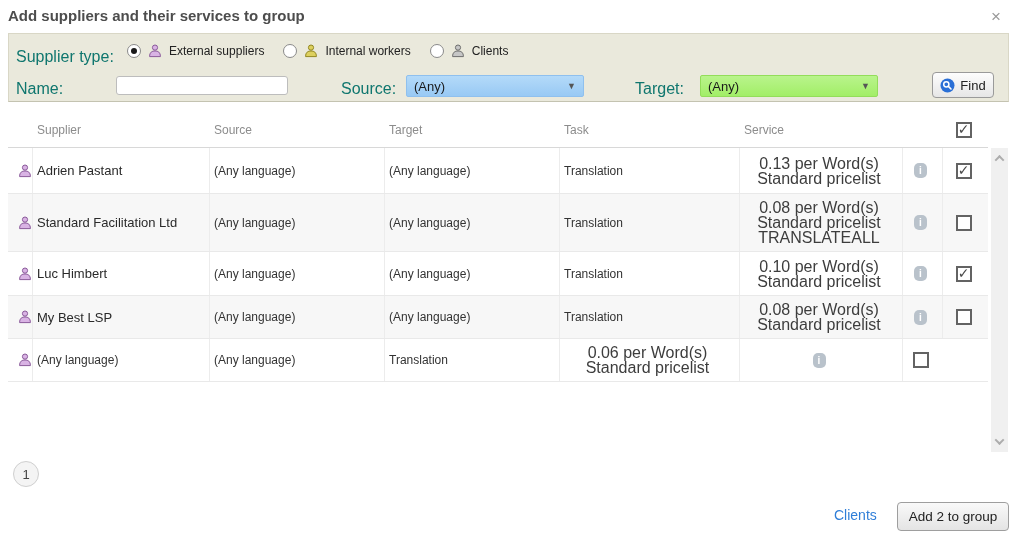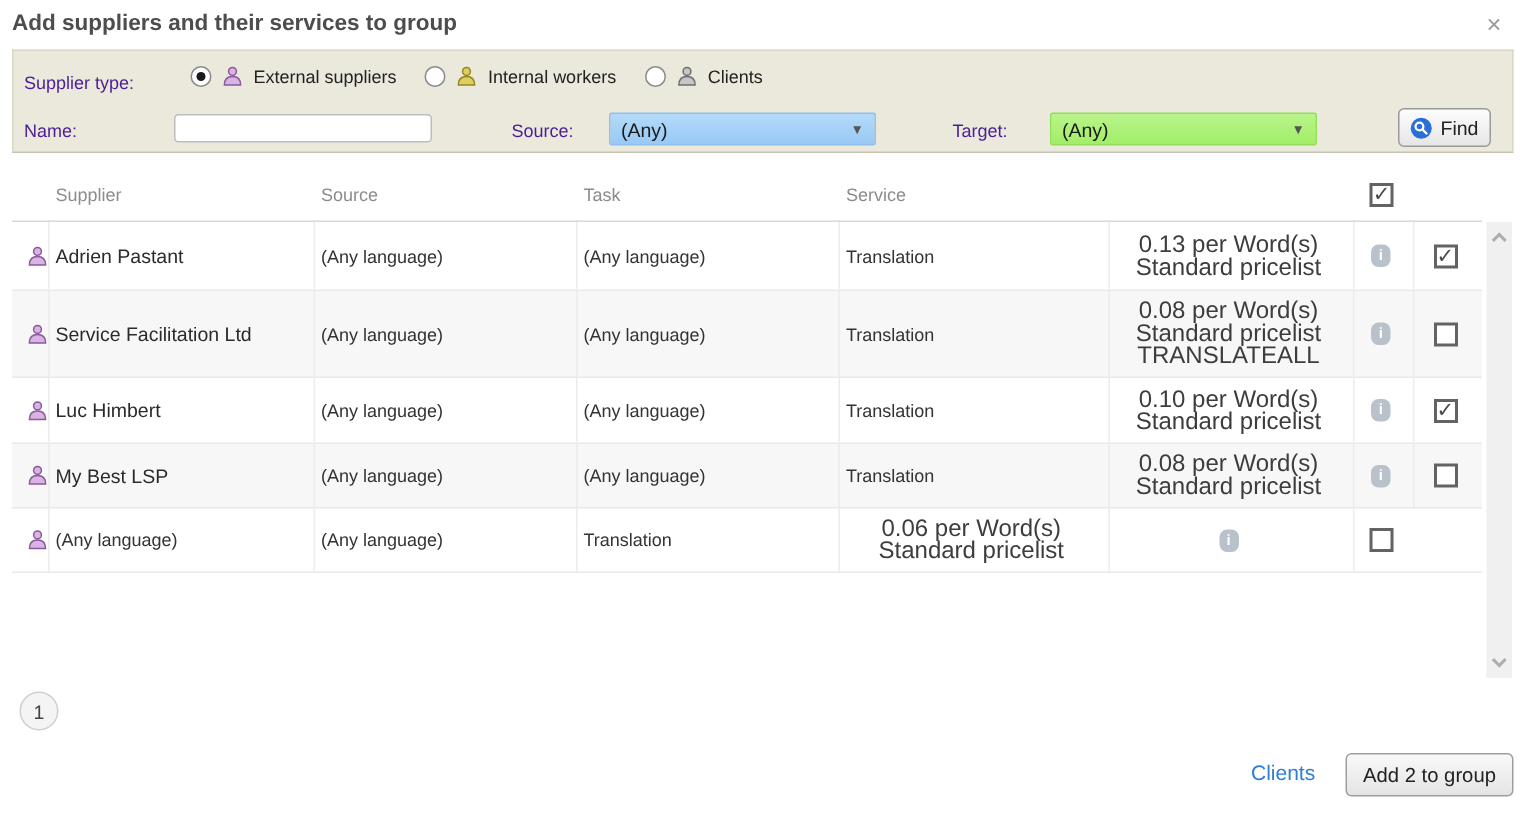--- a/index.html
+++ b/index.html
@@ -8,21 +8,21 @@
   .stage { position:relative; width:1017px; height:543px; background:#fff; }
 
   
   .dlg-title { position:absolute; left:8px; top:7px; font-size:15px; font-weight:bold; color:#4d4d4d; }
   .dlg-close { position:absolute; right:12px; top:8px; width:18px; height:18px; color:#9a9a9a;
     font-size:17px; line-height:18px; text-align:center; cursor:pointer; }
 
   
   .filter-panel { position:absolute; left:8px; top:33px; width:1001px; height:69px;
     background:#eae9dc; border:1px solid #d9d7c6; border-bottom:1px solid #c4c3b1; }
-  .fl-label { position:absolute; font-size:12px; color:#4c1d95; }
+  .fl-label { position:absolute; font-size:16px; color:#0f766e; }
   .radio-group { position:absolute; left:118px; top:10px; display:flex; align-items:center; gap:7px; }
   .radio { width:14px; height:14px; border-radius:50%; background:#fff; border:1px solid #8a8a8a;
     display:inline-flex; align-items:center; justify-content:center; cursor:pointer; flex:0 0 auto; }
   .radio .dot { width:6px; height:6px; border-radius:50%; background:#1a1a1a; display:none; }
   .radio.sel .dot { display:block; }
   .radio-opt-label { font-size:12px; color:#222; margin-right:12px; }
   .picon { width:14px; height:14px; flex:0 0 auto; }
 
   .name-input { position:absolute; left:107px; top:42px; width:172px; height:19px;
     border:1px solid #bdbdbd; border-radius:3px; background:#fff; font-size:12px; padding:0 5px; }
@@ -138,20 +138,21 @@
       </svg>
       <span>Find</span>
     </div>
   </div>
 
   <div class="grid">
     <div class="trow thead">
       <div class="cell first"></div>
       <div class="cell">Supplier</div>
       <div class="cell">Source</div>
+      <div class="cell">Target</div>
       <div class="cell">Task</div>
       <div class="cell">Service</div>
       <div class="cell"></div>
       <div class="cell last">
         <span class="cbx">✓</span>
       </div>
     </div>
 
     <div class="trow data" style="min-height:46px">
       <div class="cell first">
@@ -174,21 +175,21 @@
           <span class="cbx">✓</span>
         </div>
     </div>
 
     <div class="trow data alt" style="min-height:52px">
       <div class="cell first">
           <svg class="picon" viewBox="0 0 14 14">
             <use href="#person" fill="#d9b3e4" stroke="#8a5a9a" stroke-width="1"></use>
           </svg>
         </div>
-      <div class="cell sup-name">Service Facilitation Ltd</div>
+      <div class="cell sup-name">Standard Facilitation Ltd</div>
       <div class="cell">(Any language)</div>
       <div class="cell">(Any language)</div>
       <div class="cell">Translation</div>
       <div class="cell svc">
         <span>0.08 per Word(s)</span>
         <span>Standard pricelist</span>
         <span>TRANSLATEALL</span>
       </div>
       <div class="cell" style="justify-content:center">
           <span class="info-badge">i</span>

